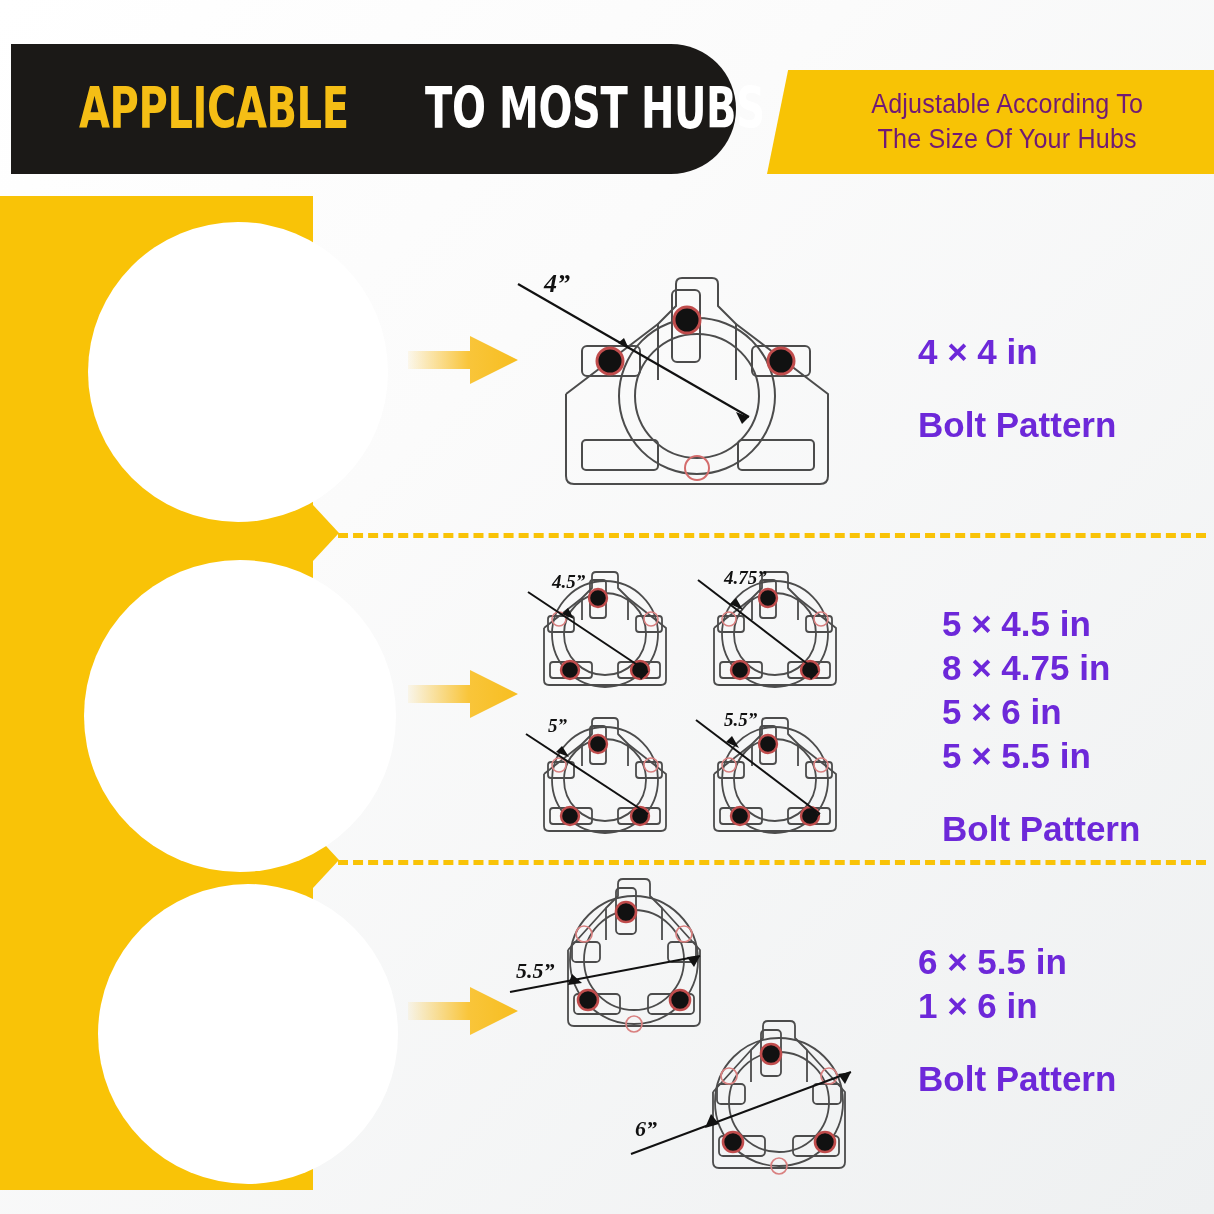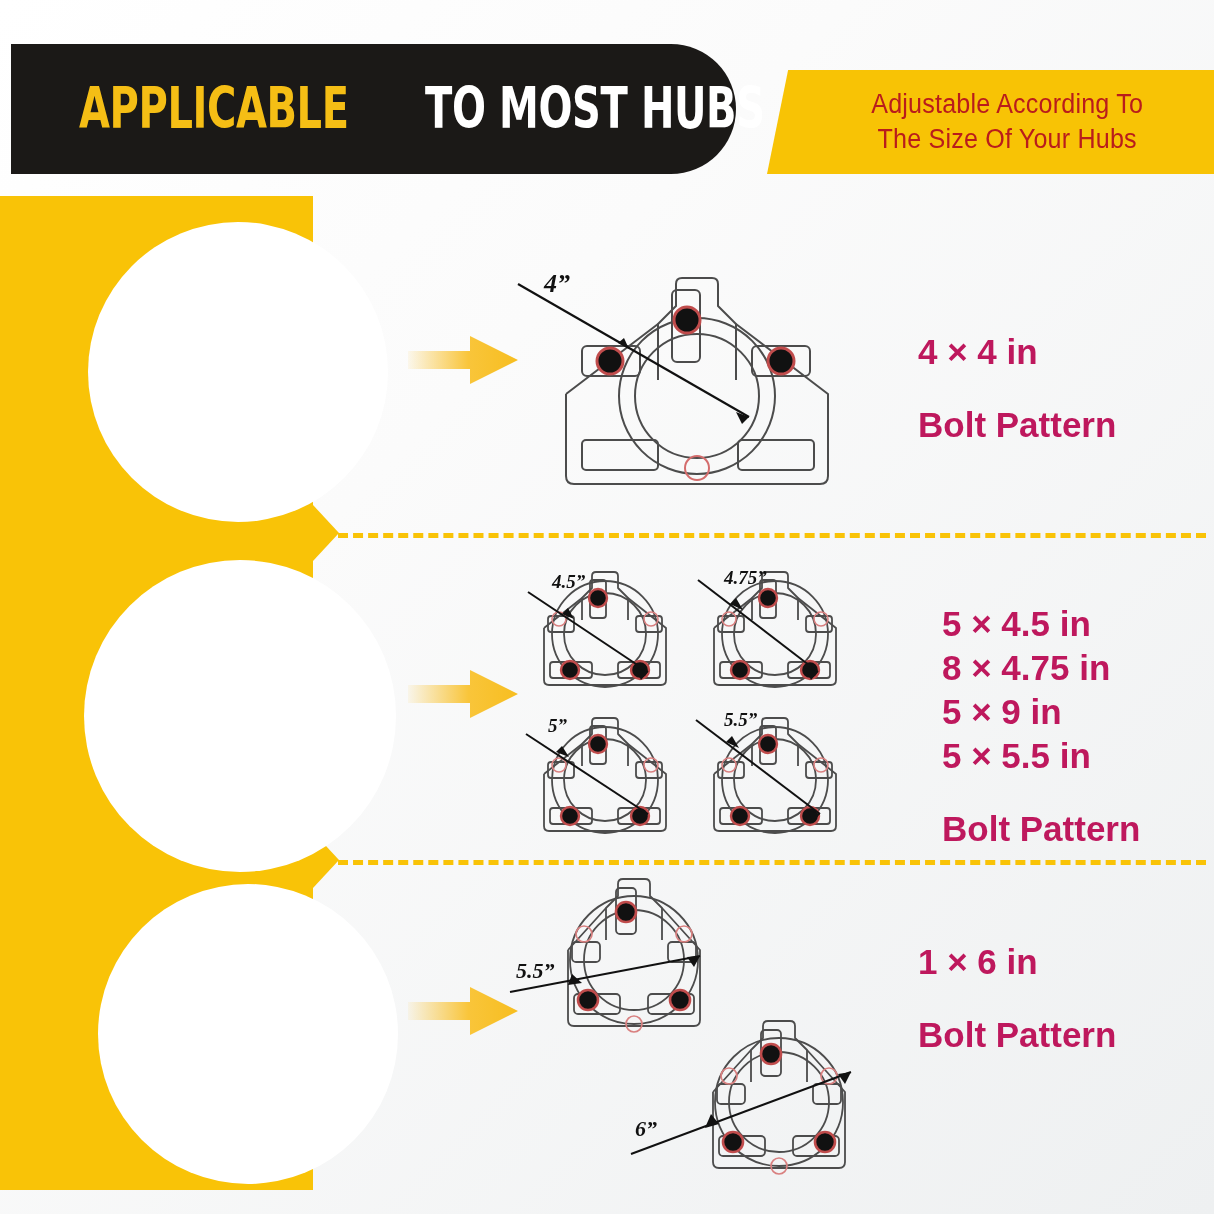--- a/index.html
+++ b/index.html
@@ -29,21 +29,21 @@
   .hdr-title span{display:inline-block;transform:scaleX(0.78);transform-origin:left center;}
   .t-yellow{color:#F5BE15;}
   .t-white{color:#ffffff;}
   .hdr-yellow{
     position:absolute;left:736px;top:26px;width:480px;height:104px;
     background:#F8C305;
     clip-path:polygon(4.4% 0,100% 0,95.6% 100%,0 100%);
     display:flex;align-items:center;justify-content:center;
   }
   .hdr-sub{
-    color:#b91c1c;font-size:27px;line-height:1.28;text-align:center;
+    color:#701a75;font-size:27px;line-height:1.28;text-align:center;
     font-family:"Liberation Sans Narrow","Liberation Sans",sans-serif;
     letter-spacing:0.2px;
   }
   .hdr-sub span{display:block;transform:scaleX(0.93);}
 
   
   .ypanel{position:absolute;left:0;top:196px;width:313px;height:994px;background:#F9C307;}
   .ynotch1{position:absolute;left:313px;top:505px;width:0;height:0;
     border-top:28px solid transparent;border-bottom:28px solid transparent;
     border-left:26px solid #F9C307;}
@@ -69,21 +69,21 @@
   
   .arrow{position:absolute;width:110px;height:52px;}
 
   
   .diagrams{position:absolute;}
   .d1{left:500px;top:228px;width:380px;height:292px;}
   .d2{left:520px;top:548px;width:372px;height:300px;}
   .d3{left:488px;top:862px;width:400px;height:330px;}
 
   
-  .spec{position:absolute;color:#be185d;font-weight:bold;}
+  .spec{position:absolute;color:#6d28d9;font-weight:bold;}
   .spec .line{font-size:35px;line-height:1.26;white-space:nowrap;}
   .spec .bp{font-size:35px;line-height:1.26;margin-top:29px;white-space:nowrap;}
   .s1{left:918px;top:330px;}
   .s2{left:942px;top:602px;}
   .s3{left:918px;top:940px;}
 </style>
 </head>
 <body>
 
 <div class="stage">
@@ -368,21 +368,21 @@
         <path d="M26 32 L39 38 L32 26 Z" fill="#111" stroke="none"></path>
         <path d="M120 104 L107 100 L113 112 Z" fill="#111" stroke="none"></path>
       </g>
       <text x="24" y="16" font-family="Liberation Serif, serif" font-style="italic" font-weight="bold" font-size="19" fill="#111">5.5”</text>
     </g>
   </svg>
 
   <div class="spec s2">
     <div class="line">5 × 4.5 in</div>
     <div class="line">8 × 4.75 in</div>
-    <div class="line">5 × 9 in</div>
+    <div class="line">5 × 6 in</div>
     <div class="line">5 × 5.5 in</div>
     <div class="bp">Bolt Pattern</div>
   </div>
 
   <div class="wheel-wrap w3">
     <div class="wheel-white"></div>
     <svg viewBox="0 0 300 300" width="300" height="300">
       <defs>
         <radialGradient id="rim3" cx="40%" cy="34%" r="74%">
           <stop offset="0%" stop-color="#3a3a3a"></stop>
@@ -495,17 +495,18 @@
       <g stroke="#111" stroke-width="2" fill="none">
         <line x1="-62" y1="140" x2="158" y2="58"></line>
         <path d="M12 114 L26 110 L18 100 Z" fill="#111" stroke="none"></path>
         <path d="M158 58 L145 60 L152 70 Z" fill="#111" stroke="none"></path>
       </g>
       <text x="-58" y="122" font-family="Liberation Serif, serif" font-style="italic" font-weight="bold" font-size="22" fill="#111">6”</text>
     </g>
   </svg>
 
   <div class="spec s3">
+    <div class="line">6 × 5.5 in</div>
     <div class="line">1 × 6 in</div>
     <div class="bp">Bolt Pattern</div>
   </div>
 
 </div>
 
 </body></html>

